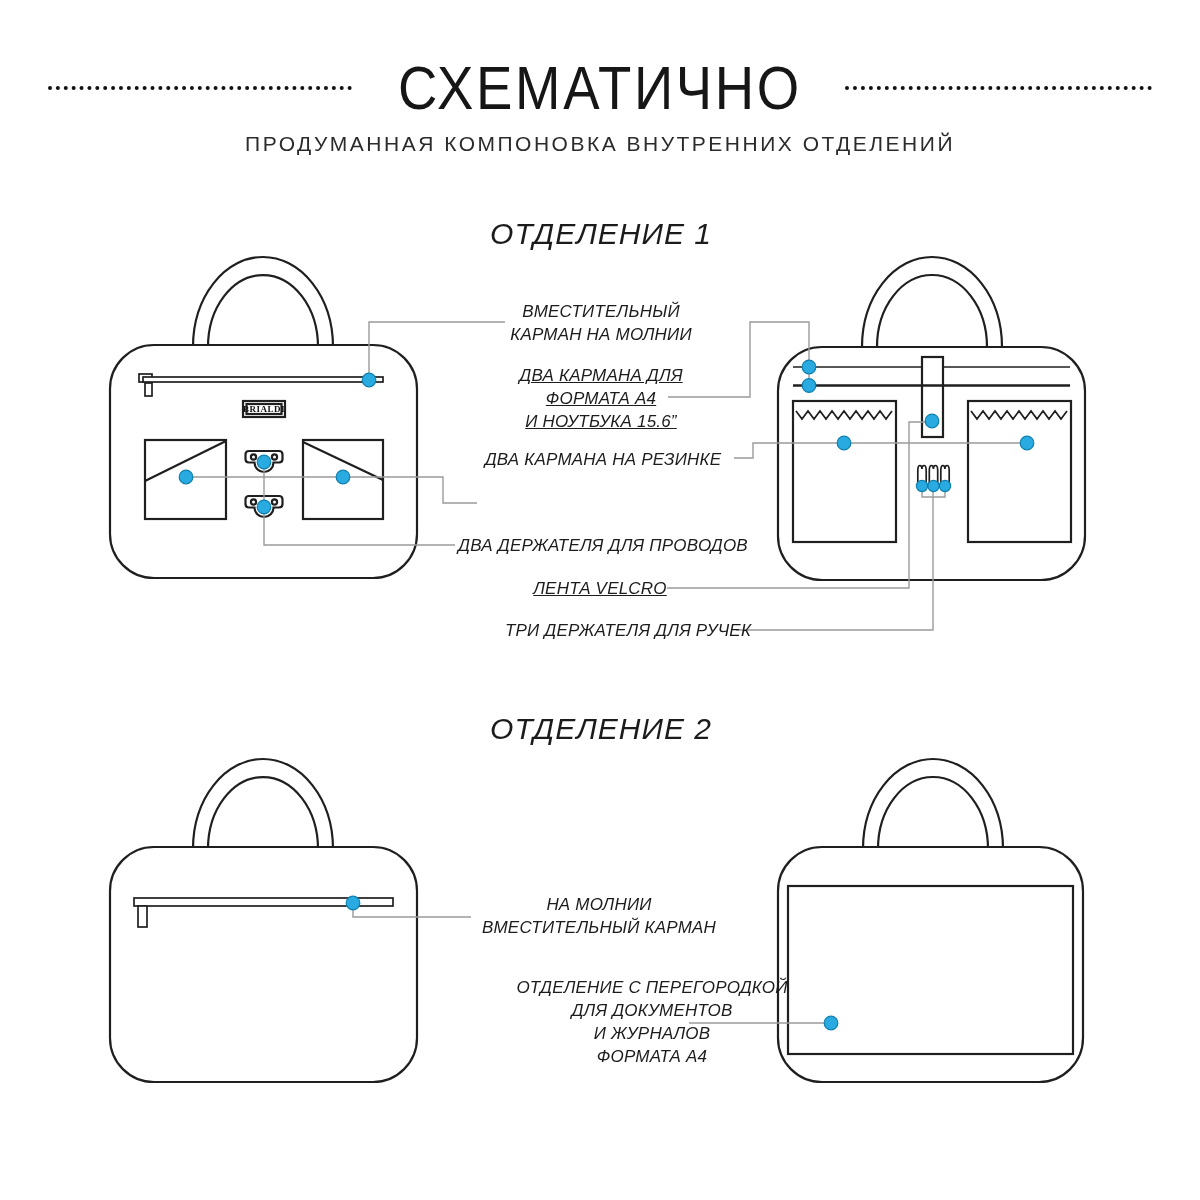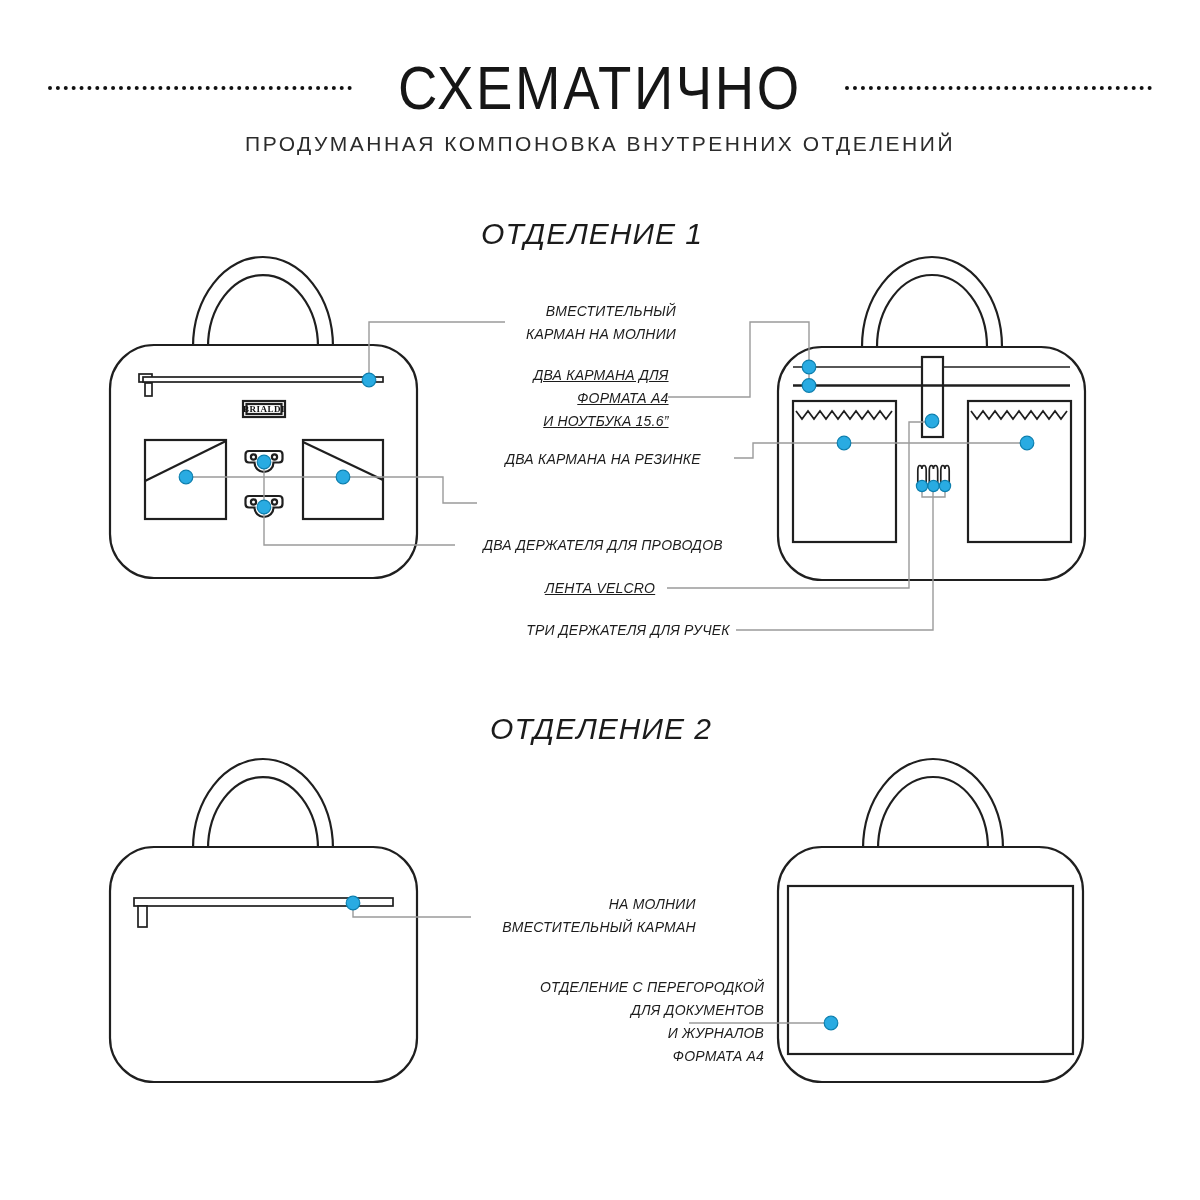--- a/index.html
+++ b/index.html
@@ -22,25 +22,25 @@
   .rule-left{left:48px;top:86px;width:304px;}
   .rule-right{left:845px;top:86px;width:307px;}
   .subtitle{
     left:0;top:132px;width:1200px;text-align:center;
     font-size:21px;letter-spacing:2.5px;color:#2b2b2b;white-space:nowrap;
   }
   .section-heading{
     width:500px;text-align:center;font-style:italic;
     font-size:30px;letter-spacing:1px;color:#1b1b1b;white-space:nowrap;
   }
-  .sh1{left:342px;top:217px;}
+  .sh1{left:351px;top:217px;}
   .sh2{left:351px;top:712px;}
   .callout{
-    transform:translateX(-50%);text-align:right;font-style:italic;
-    font-size:14px;color:var(--text);white-space:nowrap;letter-spacing:.2px;
+    transform:translateX(-50%);text-align:center;font-style:italic;
+    font-size:17px;color:var(--text);white-space:nowrap;letter-spacing:.2px;
   }
   .callout span{display:block;line-height:23px;}
   .l1{left:601px;top:300px;}
   .l2{left:601px;top:364px;text-decoration:underline;}
   .l3{left:603px;top:448px;}
   .l4{left:602px;top:491px;}
   .l5{left:603px;top:534px;}
   .l6{left:600px;top:577px;text-decoration:underline;}
   .l7{left:604px;top:619px;margin-left:24px;}
   .m1{left:599px;top:893px;}

